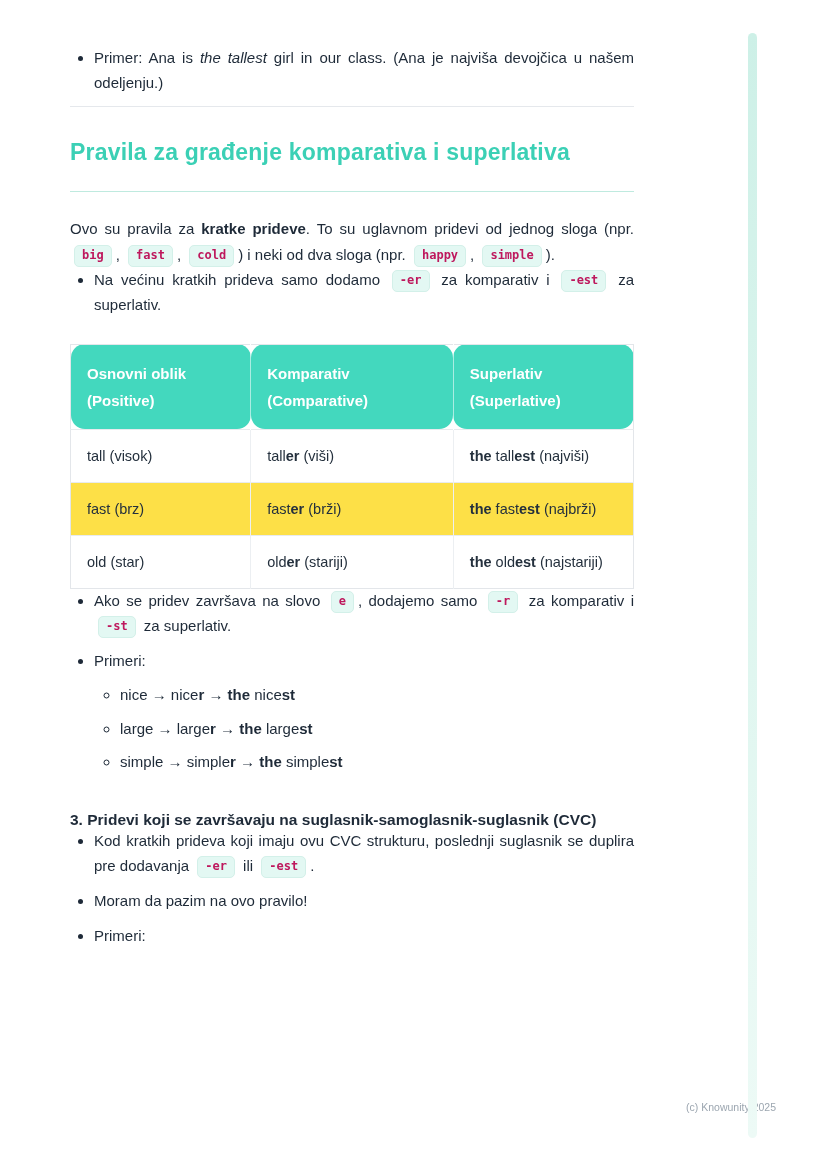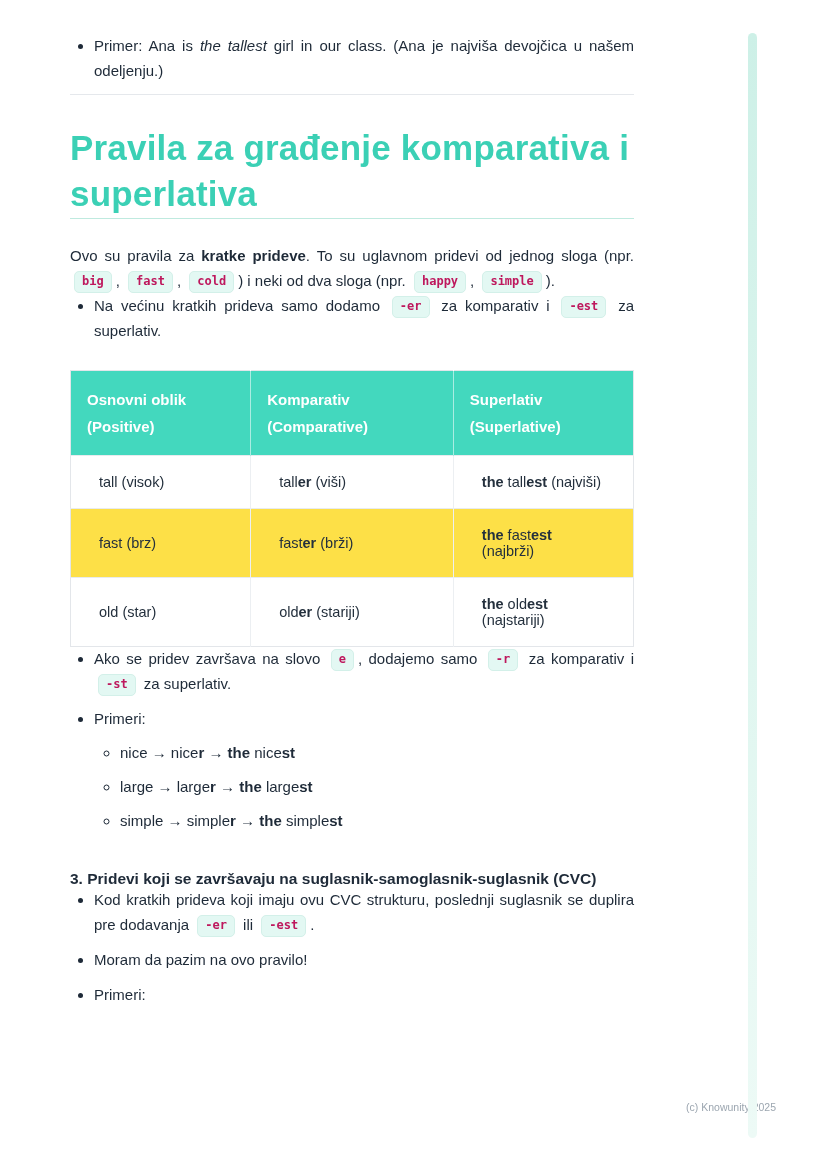--- a/index.html
+++ b/index.html
@@ -9,46 +9,46 @@
     width: 828px;
     height: 1171px;
     background: #ffffff;
     font-family: "Liberation Sans", sans-serif;
     color: #1e2a38;
     overflow: hidden;
   }
   .content {
     position: absolute;
     left: 70px;
-    top: 0;
+    top: 12px;
     width: 564px;
     padding-top: 34px;
   }
   ul.bullet-list {
     margin: 0;
     padding-left: 24px;
     font-size: 15px;
     line-height: 1.66;
     text-align: justify;
   }
   ul.bullet-list > li { margin-bottom: 10px; }
   li::marker { color: #1e2a38; }
   .top-list { margin-bottom: 28px; }
   .divider {
     border: none;
     border-top: 1px solid #e5e8ec;
     margin: 0;
   }
   h1.heading {
     margin-top: 30px;
-    font-size: 35px;
+    font-size: 23px;
     line-height: 1.33;
     font-weight: 700;
     color: #3bd0b5;
-    padding-bottom: 0;
+    padding-bottom: 24px;
     border-bottom: 1px solid #bfeadf;
     letter-spacing: 0.2px;
   }
   .para {
     margin-top: 24px;
     font-size: 15px;
     line-height: 1.7;
     text-align: justify;
   }
   .subheading {
@@ -70,27 +70,28 @@
     background: #43d8be;
     color: #ffffff;
     text-align: left;
     font-weight: 600;
     font-size: 15px;
     padding: 15px 16px;
     white-space: pre-line;
     line-height: 1.8;
     border-right: 1px solid rgba(255,255,255,0.55);
     vertical-align: top;
+    border-radius: 14px;
   }
   table.gram-table th:last-child { border-right: none; }
   table.gram-table th:nth-child(1) { width: 32%; }
   table.gram-table th:nth-child(2) { width: 36%; }
   table.gram-table th:nth-child(3) { width: 32%; }
   table.gram-table td {
-    padding: 18px 28px;
+    padding: 18px 16px;
     border-top: 1px solid #e8ebee;
     border-right: 1px solid #eceff2;
     background: #ffffff;
     color: #24303d;
   }
   table.gram-table td:last-child { border-right: none; }
   table.gram-table tbody tr:nth-child(2) td { background: #fde047; }
   ul.sub-list {
     list-style: circle;
     padding-left: 26px;

